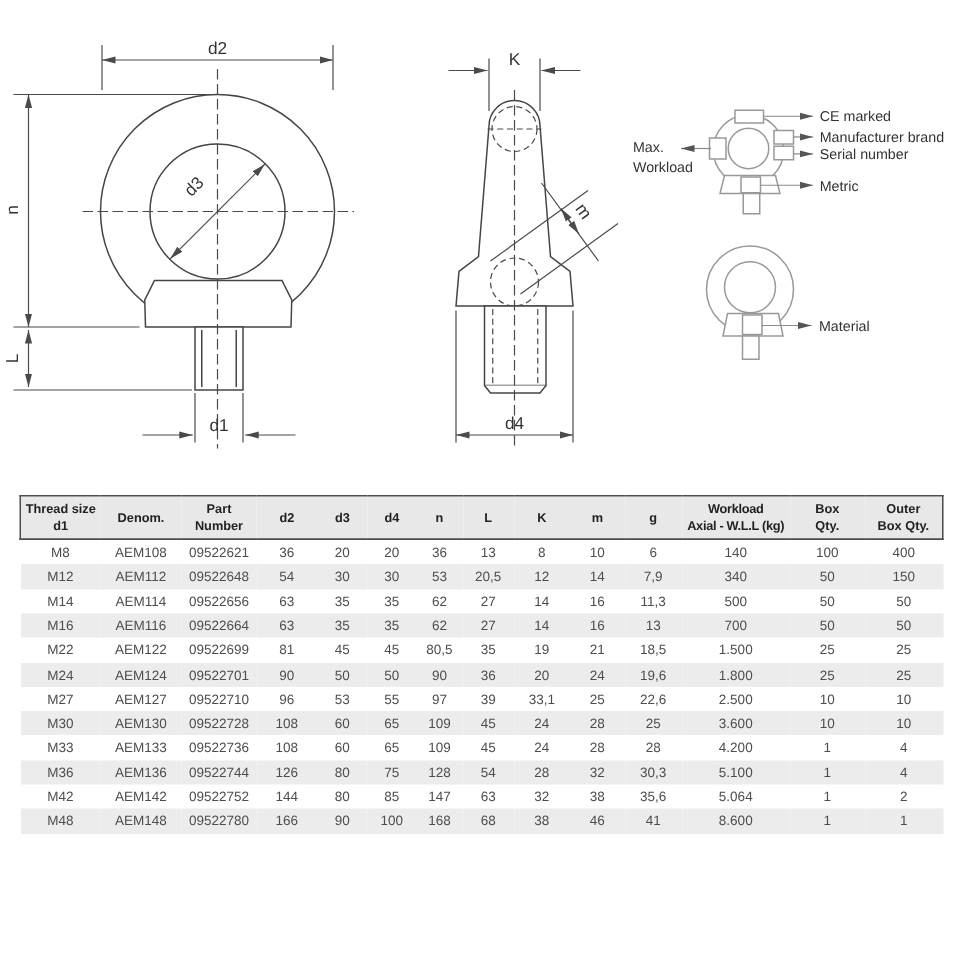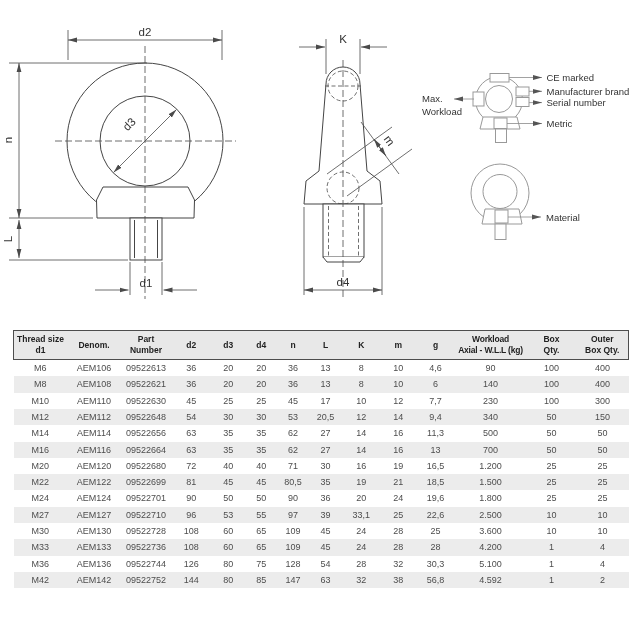--- a/index.html
+++ b/index.html
@@ -193,79 +193,47 @@
           <th>Workload
 Axial - W.L.L (kg)</th>
           <th>Box
 Qty.</th>
           <th>Outer
 Box Qty.</th>
         </tr>
     </thead>
     <tbody>
         <tr>
-          <td>M6</td>
-          <td>AEM106</td>
-          <td>09522613</td>
-          <td>36</td>
-          <td>20</td>
-          <td>20</td>
-          <td>36</td>
-          <td>13</td>
-          <td>8</td>
-          <td>10</td>
-          <td>4,6</td>
-          <td>90</td>
-          <td>100</td>
-          <td>400</td>
-        </tr>
-        <tr>
           <td>M8</td>
           <td>AEM108</td>
           <td>09522621</td>
           <td>36</td>
           <td>20</td>
           <td>20</td>
           <td>36</td>
           <td>13</td>
           <td>8</td>
           <td>10</td>
           <td>6</td>
           <td>140</td>
           <td>100</td>
           <td>400</td>
-        </tr>
-        <tr>
-          <td>M10</td>
-          <td>AEM110</td>
-          <td>09522630</td>
-          <td>45</td>
-          <td>25</td>
-          <td>25</td>
-          <td>45</td>
-          <td>17</td>
-          <td>10</td>
-          <td>12</td>
-          <td>7,7</td>
-          <td>230</td>
-          <td>100</td>
-          <td>300</td>
         </tr>
         <tr>
           <td>M12</td>
           <td>AEM112</td>
           <td>09522648</td>
           <td>54</td>
           <td>30</td>
           <td>30</td>
           <td>53</td>
           <td>20,5</td>
           <td>12</td>
           <td>14</td>
-          <td>9,4</td>
+          <td>7,9</td>
           <td>340</td>
           <td>50</td>
           <td>150</td>
         </tr>
         <tr>
           <td>M14</td>
           <td>AEM114</td>
           <td>09522656</td>
           <td>63</td>
           <td>35</td>
@@ -287,36 +255,20 @@
           <td>35</td>
           <td>35</td>
           <td>62</td>
           <td>27</td>
           <td>14</td>
           <td>16</td>
           <td>13</td>
           <td>700</td>
           <td>50</td>
           <td>50</td>
-        </tr>
-        <tr>
-          <td>M20</td>
-          <td>AEM120</td>
-          <td>09522680</td>
-          <td>72</td>
-          <td>40</td>
-          <td>40</td>
-          <td>71</td>
-          <td>30</td>
-          <td>16</td>
-          <td>19</td>
-          <td>16,5</td>
-          <td>1.200</td>
-          <td>25</td>
-          <td>25</td>
         </tr>
         <tr>
           <td>M22</td>
           <td>AEM122</td>
           <td>09522699</td>
           <td>81</td>
           <td>45</td>
           <td>45</td>
           <td>80,5</td>
           <td>35</td>
@@ -411,21 +363,37 @@
           <td>M42</td>
           <td>AEM142</td>
           <td>09522752</td>
           <td>144</td>
           <td>80</td>
           <td>85</td>
           <td>147</td>
           <td>63</td>
           <td>32</td>
           <td>38</td>
-          <td>56,8</td>
-          <td>4.592</td>
+          <td>35,6</td>
+          <td>5.064</td>
           <td>1</td>
           <td>2</td>
+        </tr>
+        <tr>
+          <td>M48</td>
+          <td>AEM148</td>
+          <td>09522780</td>
+          <td>166</td>
+          <td>90</td>
+          <td>100</td>
+          <td>168</td>
+          <td>68</td>
+          <td>38</td>
+          <td>46</td>
+          <td>41</td>
+          <td>8.600</td>
+          <td>1</td>
+          <td>1</td>
         </tr>
       </tbody>
   </table>
 
 </div>
 
 </body></html>

